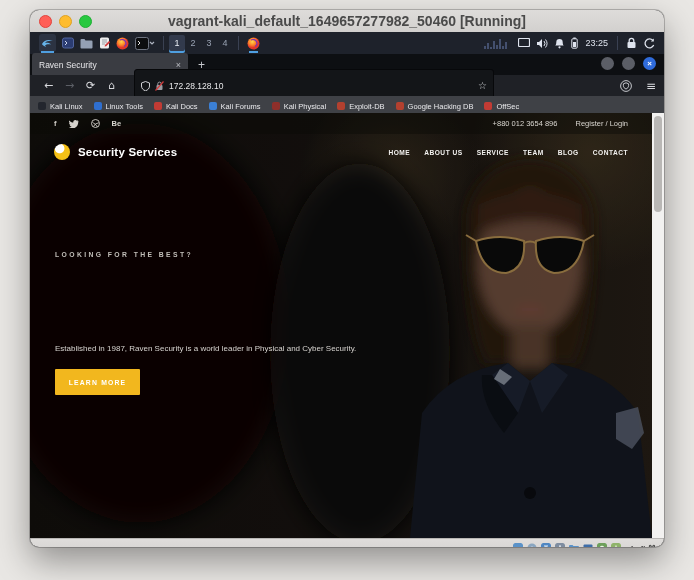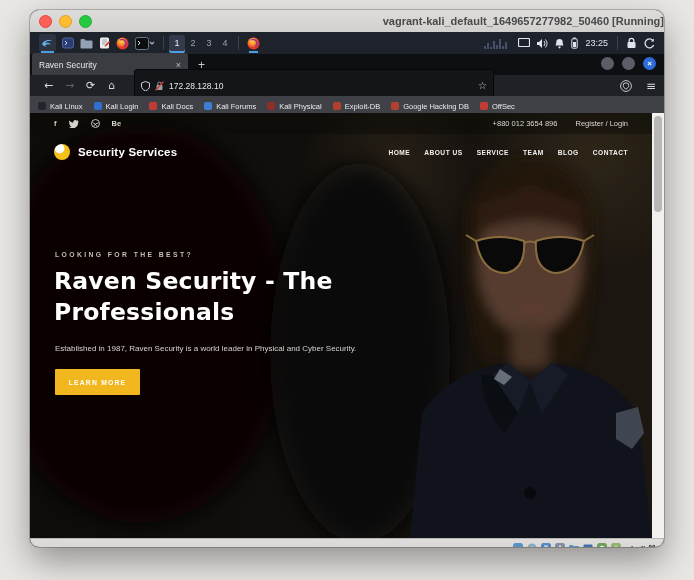--- a/index.html
+++ b/index.html
@@ -9,21 +9,21 @@
   
   .vm-window{left:30px;top:10px;width:634px;height:537px;border-radius:9px;
     box-shadow:0 14px 34px rgba(0,0,0,.38),0 0 0 1px rgba(0,0,0,.22);overflow:hidden;background:#101114;}
   .titlebar{left:0;top:0;width:100%;height:22px;background:linear-gradient(#dedcda,#d2d0ce);
     border-bottom:1px solid #b7b5b3;display:flex;align-items:center;}
   .lights{position:absolute;left:9px;top:0;height:22px;display:flex;align-items:center;gap:7px;}
   .light{width:11px;height:11px;border-radius:50%;}
   .light.red{background:#ff5f57;border:.5px solid #e0443e;}
   .light.yellow{background:#febc2e;border:.5px solid #dea123;}
   .light.green{background:#28c840;border:.5px solid #1faf34;}
-  .vm-title{width:100%;text-align:right;font-size:11px;font-weight:700;color:#4a4a4a;}
+  .vm-title{width:100%;text-align:center;font-size:14px;font-weight:700;color:#4a4a4a;}
   
   .kali-panel{left:0;top:22px;width:100%;height:22px;background:#1e222b;display:flex;align-items:center;
     padding:0 6px;box-sizing:border-box;color:#cdd3de;}
   .pi{height:18px;display:flex;align-items:center;justify-content:center;margin:0 3px;position:relative;}
   .pi.active-box{background:#2c3342;border-radius:3px;padding:0 2px;}
   .pi.active-box::after,.pi.run::after{content:"";position:absolute;left:2px;right:2px;bottom:-1px;height:2px;background:#4f9fe0;}
   .ws{font-size:9px;color:#99a2b2;width:16px;text-align:center;line-height:16px;}
   .ws.on{background:#323a4c;color:#e8ecf4;border-radius:2px;box-shadow:0 2px 0 #4f9fe0;}
   .sep-v{width:1px;height:14px;background:#3a4152;margin:0 5px;}
   .clock{font-size:9px;color:#dfe4ee;margin:0 4px;}
@@ -249,21 +249,21 @@
     </div>
   </div>
 
   <div class="abs bmbar">
     <span class="bm">
         <b class="c-dark"></b>
         <span>Kali Linux</span>
       </span>
     <span class="bm">
         <b class="c-blue"></b>
-        <span>Kali Login</span>
+        <span>Linux Tools</span>
       </span>
     <span class="bm">
         <b class="c-red"></b>
         <span>Kali Docs</span>
       </span>
     <span class="bm">
         <b class="c-bluex"></b>
         <span>Kali Forums</span>
       </span>
     <span class="bm">
@@ -363,24 +363,20 @@
         <span>HOME</span>
         <span>ABOUT US</span>
         <span>SERVICE</span>
         <span>TEAM</span>
         <span>BLOG</span>
         <span>CONTACT</span>
       </div>
     </div>
 
     <div class="kicker">LOOKING FOR THE BEST?</div>
-    <div class="h1">
-      <span>Raven Security - The</span><br>
-      <span>Professionals</span>
-    </div>
     <div class="sub">Established in 1987, Raven Security is a world leader in Physical and Cyber Security.</div>
     <button class="cta">LEARN MORE</button>
   </div>
 
   <div class="abs scrollbar">
     <div class="thumb"></div>
   </div>
 
   <div class="abs vbox-bar">
     <svg class="vb-ic" viewBox="0 0 10 10">

